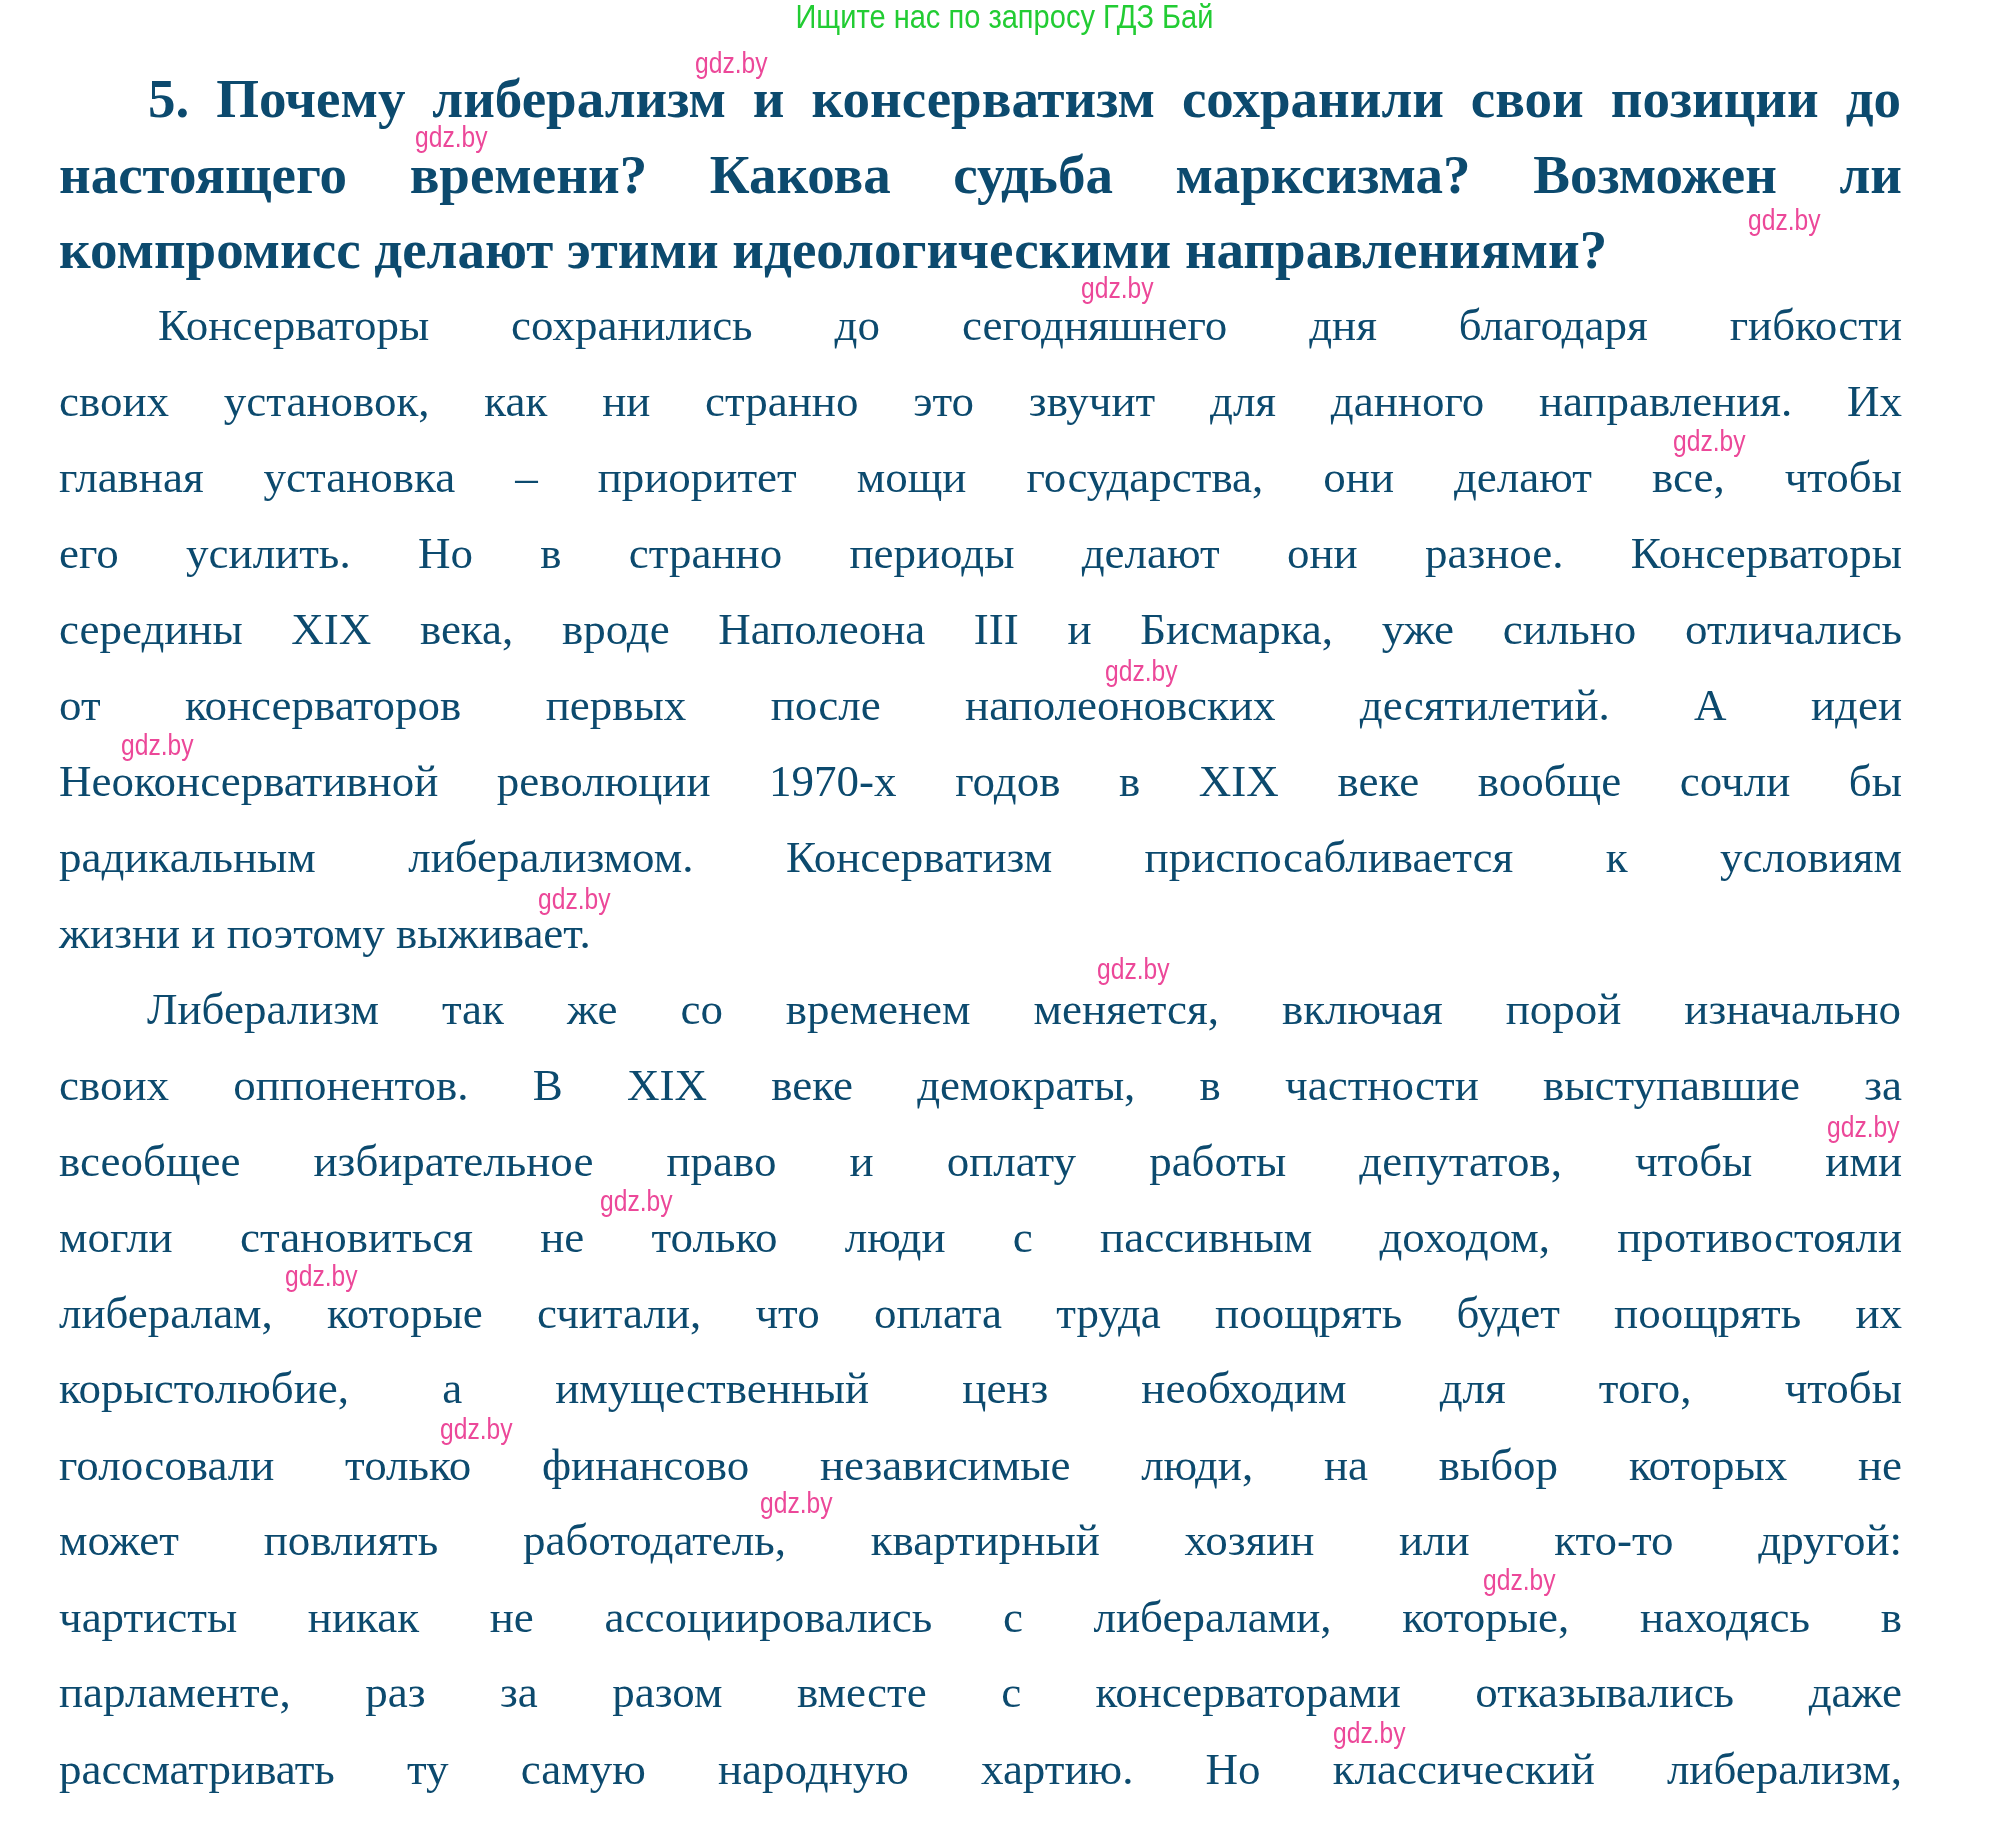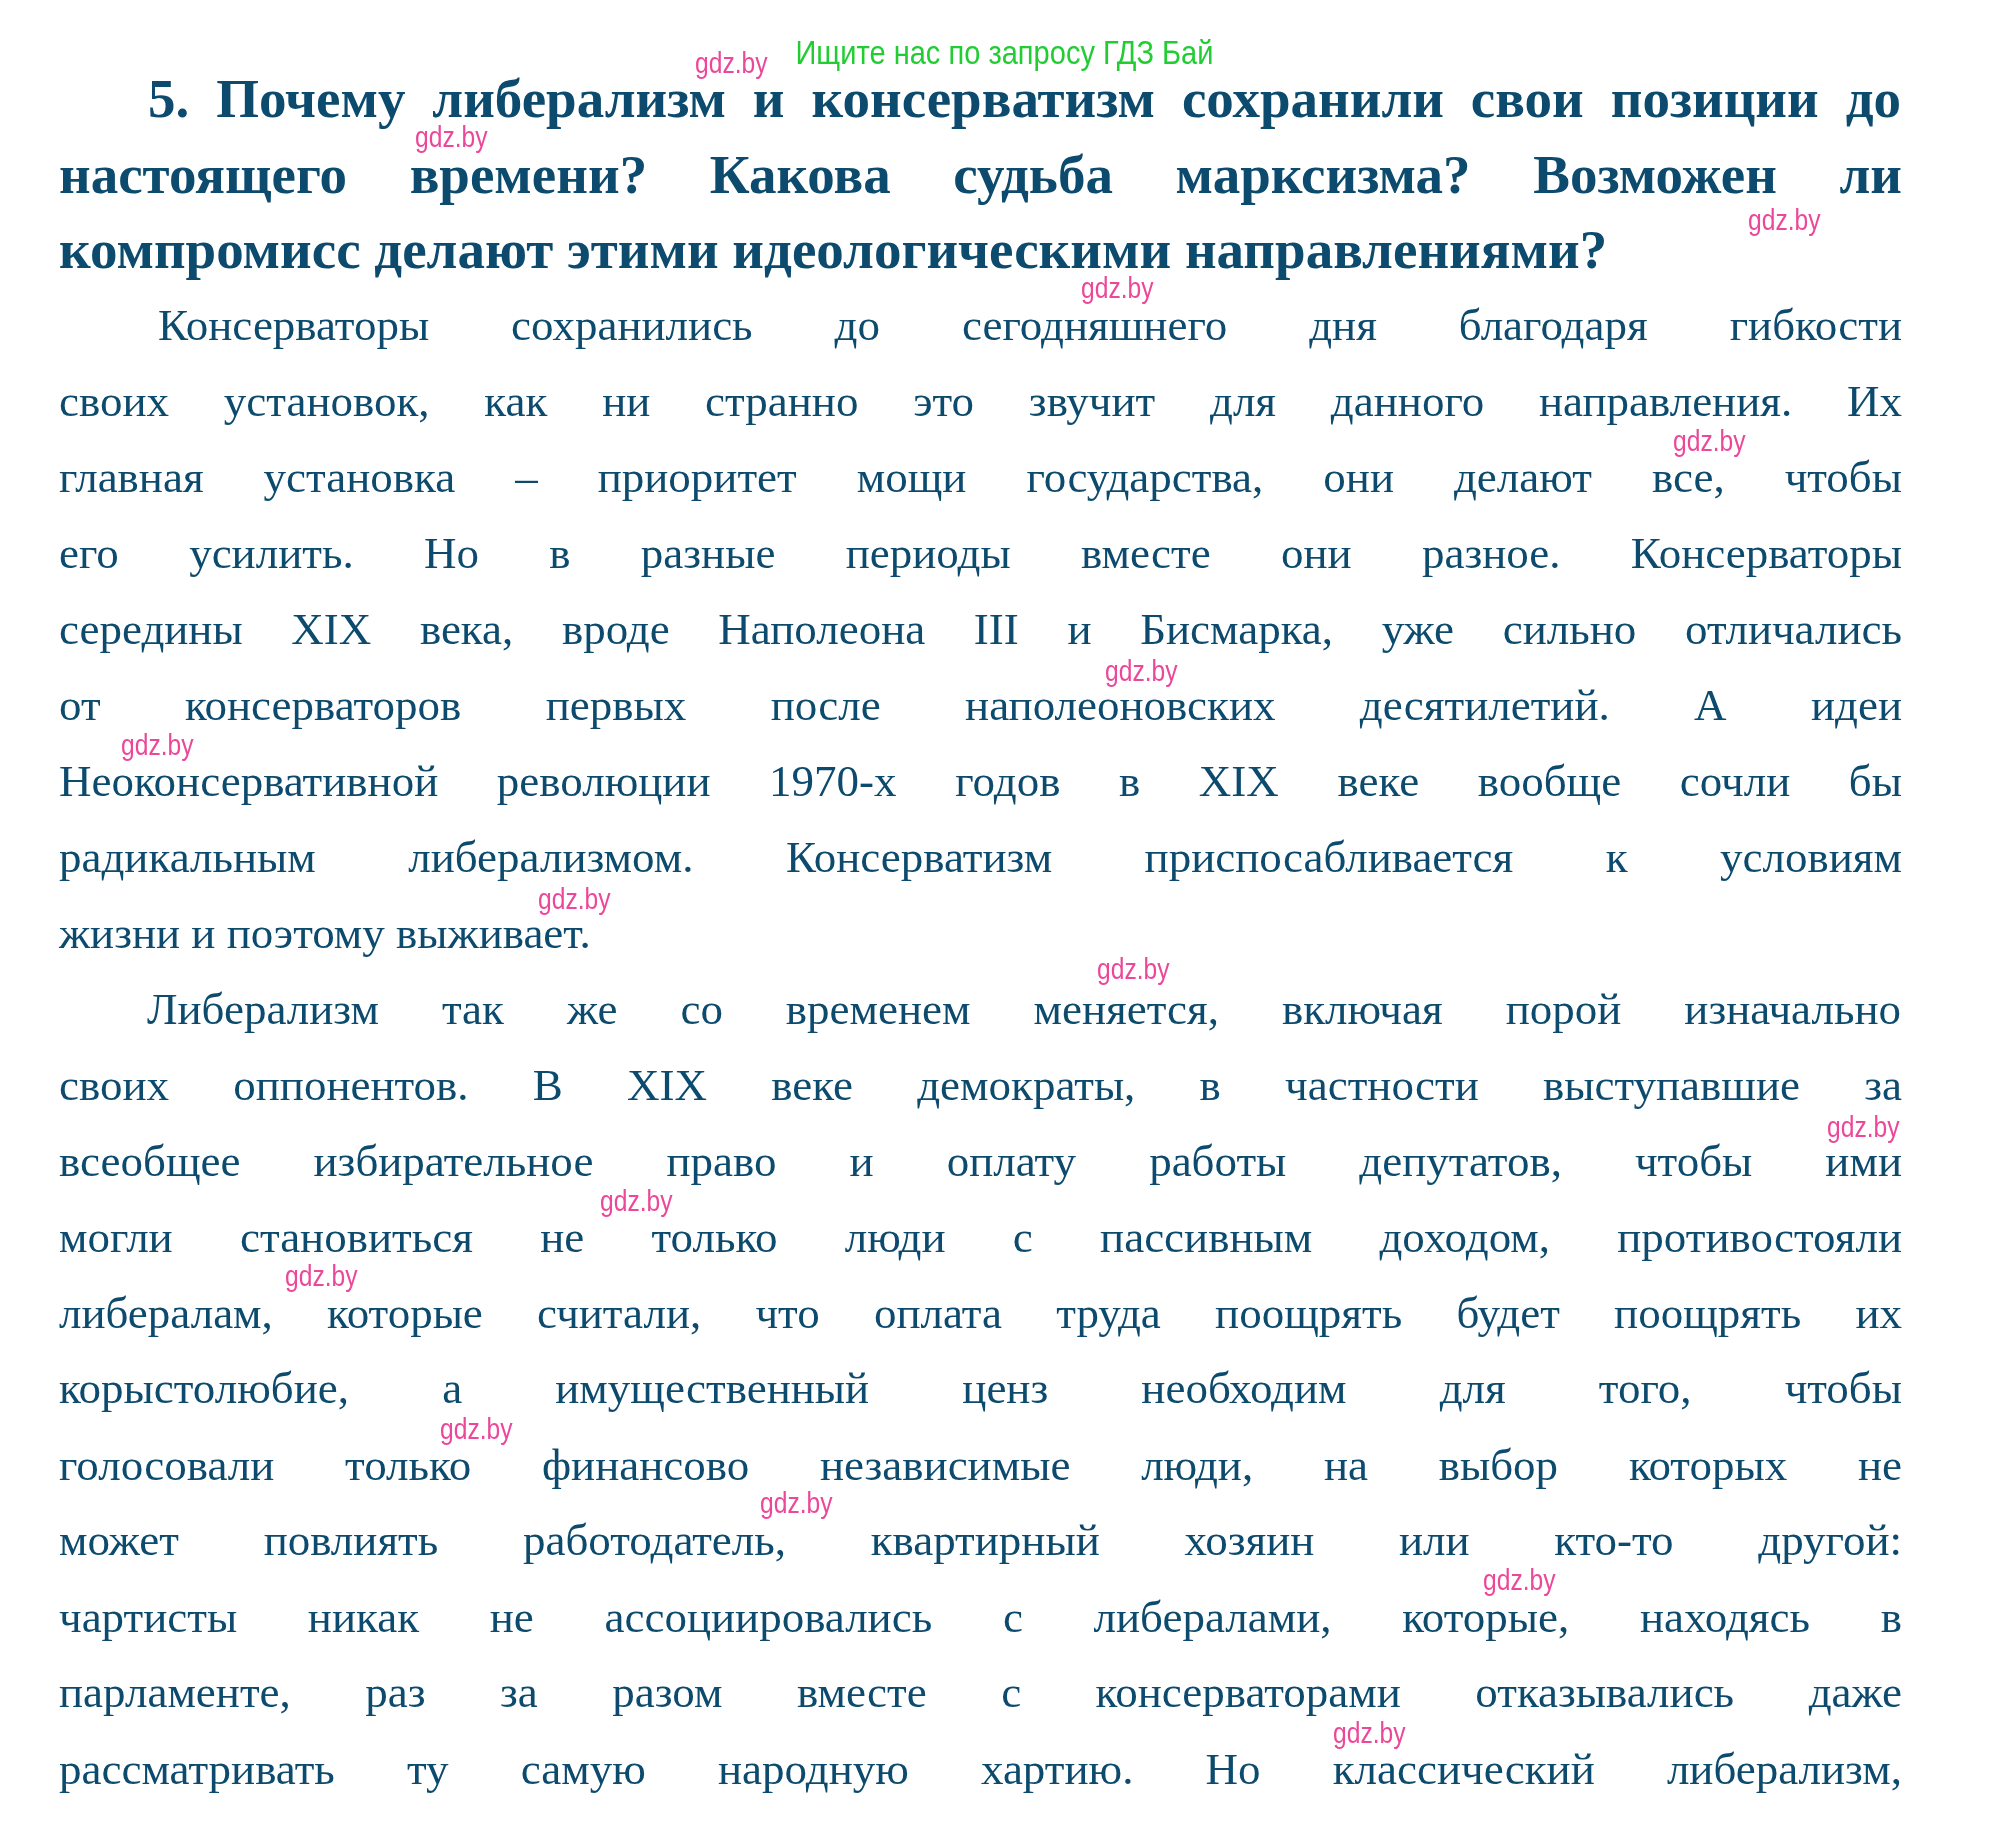--- a/index.html
+++ b/index.html
@@ -1,20 +1,20 @@
 <!DOCTYPE html>
 <html><head>
 <meta charset="utf-8">
 <style>
   html, body { margin: 0; padding: 0; background: #ffffff; }
   body { width: 2008px; height: 1836px; position: relative; overflow: hidden; }
   .top-banner {
     position: absolute; left: 0; top: 0; width: 2008px; text-align: center;
     font-family: "Liberation Sans", sans-serif; font-size: 33px; line-height: 33px;
-    color: #22cc33; top: 0px; margin-top: 36px;
+    color: #22cc33; top: 0px;
   }
   .top-banner span { display: inline-block; transform: scaleX(0.88); transform-origin: center; }
   .page { position: absolute; left: 59px; top: 0; width: 1843px; }
   .line {
     position: absolute; left: 0; width: 1843px; white-space: nowrap;
     font-family: "Liberation Serif", serif; color: #0c4a6e;
     text-align: justify; text-align-last: justify;
   }
   .line.last { text-align-last: left; }
   .heading { font-weight: bold; font-size: 55px; line-height: 59px; }
@@ -43,21 +43,21 @@
 
 <div class="page">
 
   <div class="line heading indent-h" style="top:69px">5. Почему либерализм и консерватизм сохранили свои позиции до</div>
   <div class="line heading" style="top:145px">настоящего времени? Какова судьба марксизма? Возможен ли</div>
   <div class="line heading last" style="top:220px">компромисс делают этими идеологическими направлениями?</div>
 
   <div class="line body indent-b1" style="top:296px">Консерваторы сохранились до сегодняшнего дня благодаря гибкости</div>
   <div class="line body" style="top:372px">своих установок, как ни странно это звучит для данного направления. Их</div>
   <div class="line body" style="top:448px">главная установка – приоритет мощи государства, они делают все, чтобы</div>
-  <div class="line body" style="top:524px">его усилить. Но в разные периоды вместе они разное. Консерваторы</div>
+  <div class="line body" style="top:524px">его усилить. Но в странно периоды делают они разное. Консерваторы</div>
   <div class="line body" style="top:600px">середины XIX века, вроде Наполеона III и Бисмарка, уже сильно отличались</div>
   <div class="line body" style="top:676px">от консерваторов первых после наполеоновских десятилетий. А идеи</div>
   <div class="line body" style="top:752px">Неоконсервативной революции 1970-х годов в XIX веке вообще сочли бы</div>
   <div class="line body" style="top:828px">радикальным либерализмом. Консерватизм приспосабливается к условиям</div>
   <div class="line body last" style="top:904px">жизни и поэтому выживает.</div>
 
   <div class="line body indent-b2" style="top:980px">Либерализм так же со временем меняется, включая порой изначально</div>
   <div class="line body" style="top:1056px">своих оппонентов. В XIX веке демократы, в частности выступавшие за</div>
   <div class="line body" style="top:1132px">всеобщее избирательное право и оплату работы депутатов, чтобы ими</div>
   <div class="line body" style="top:1208px">могли становиться не только люди с пассивным доходом, противостояли</div>

